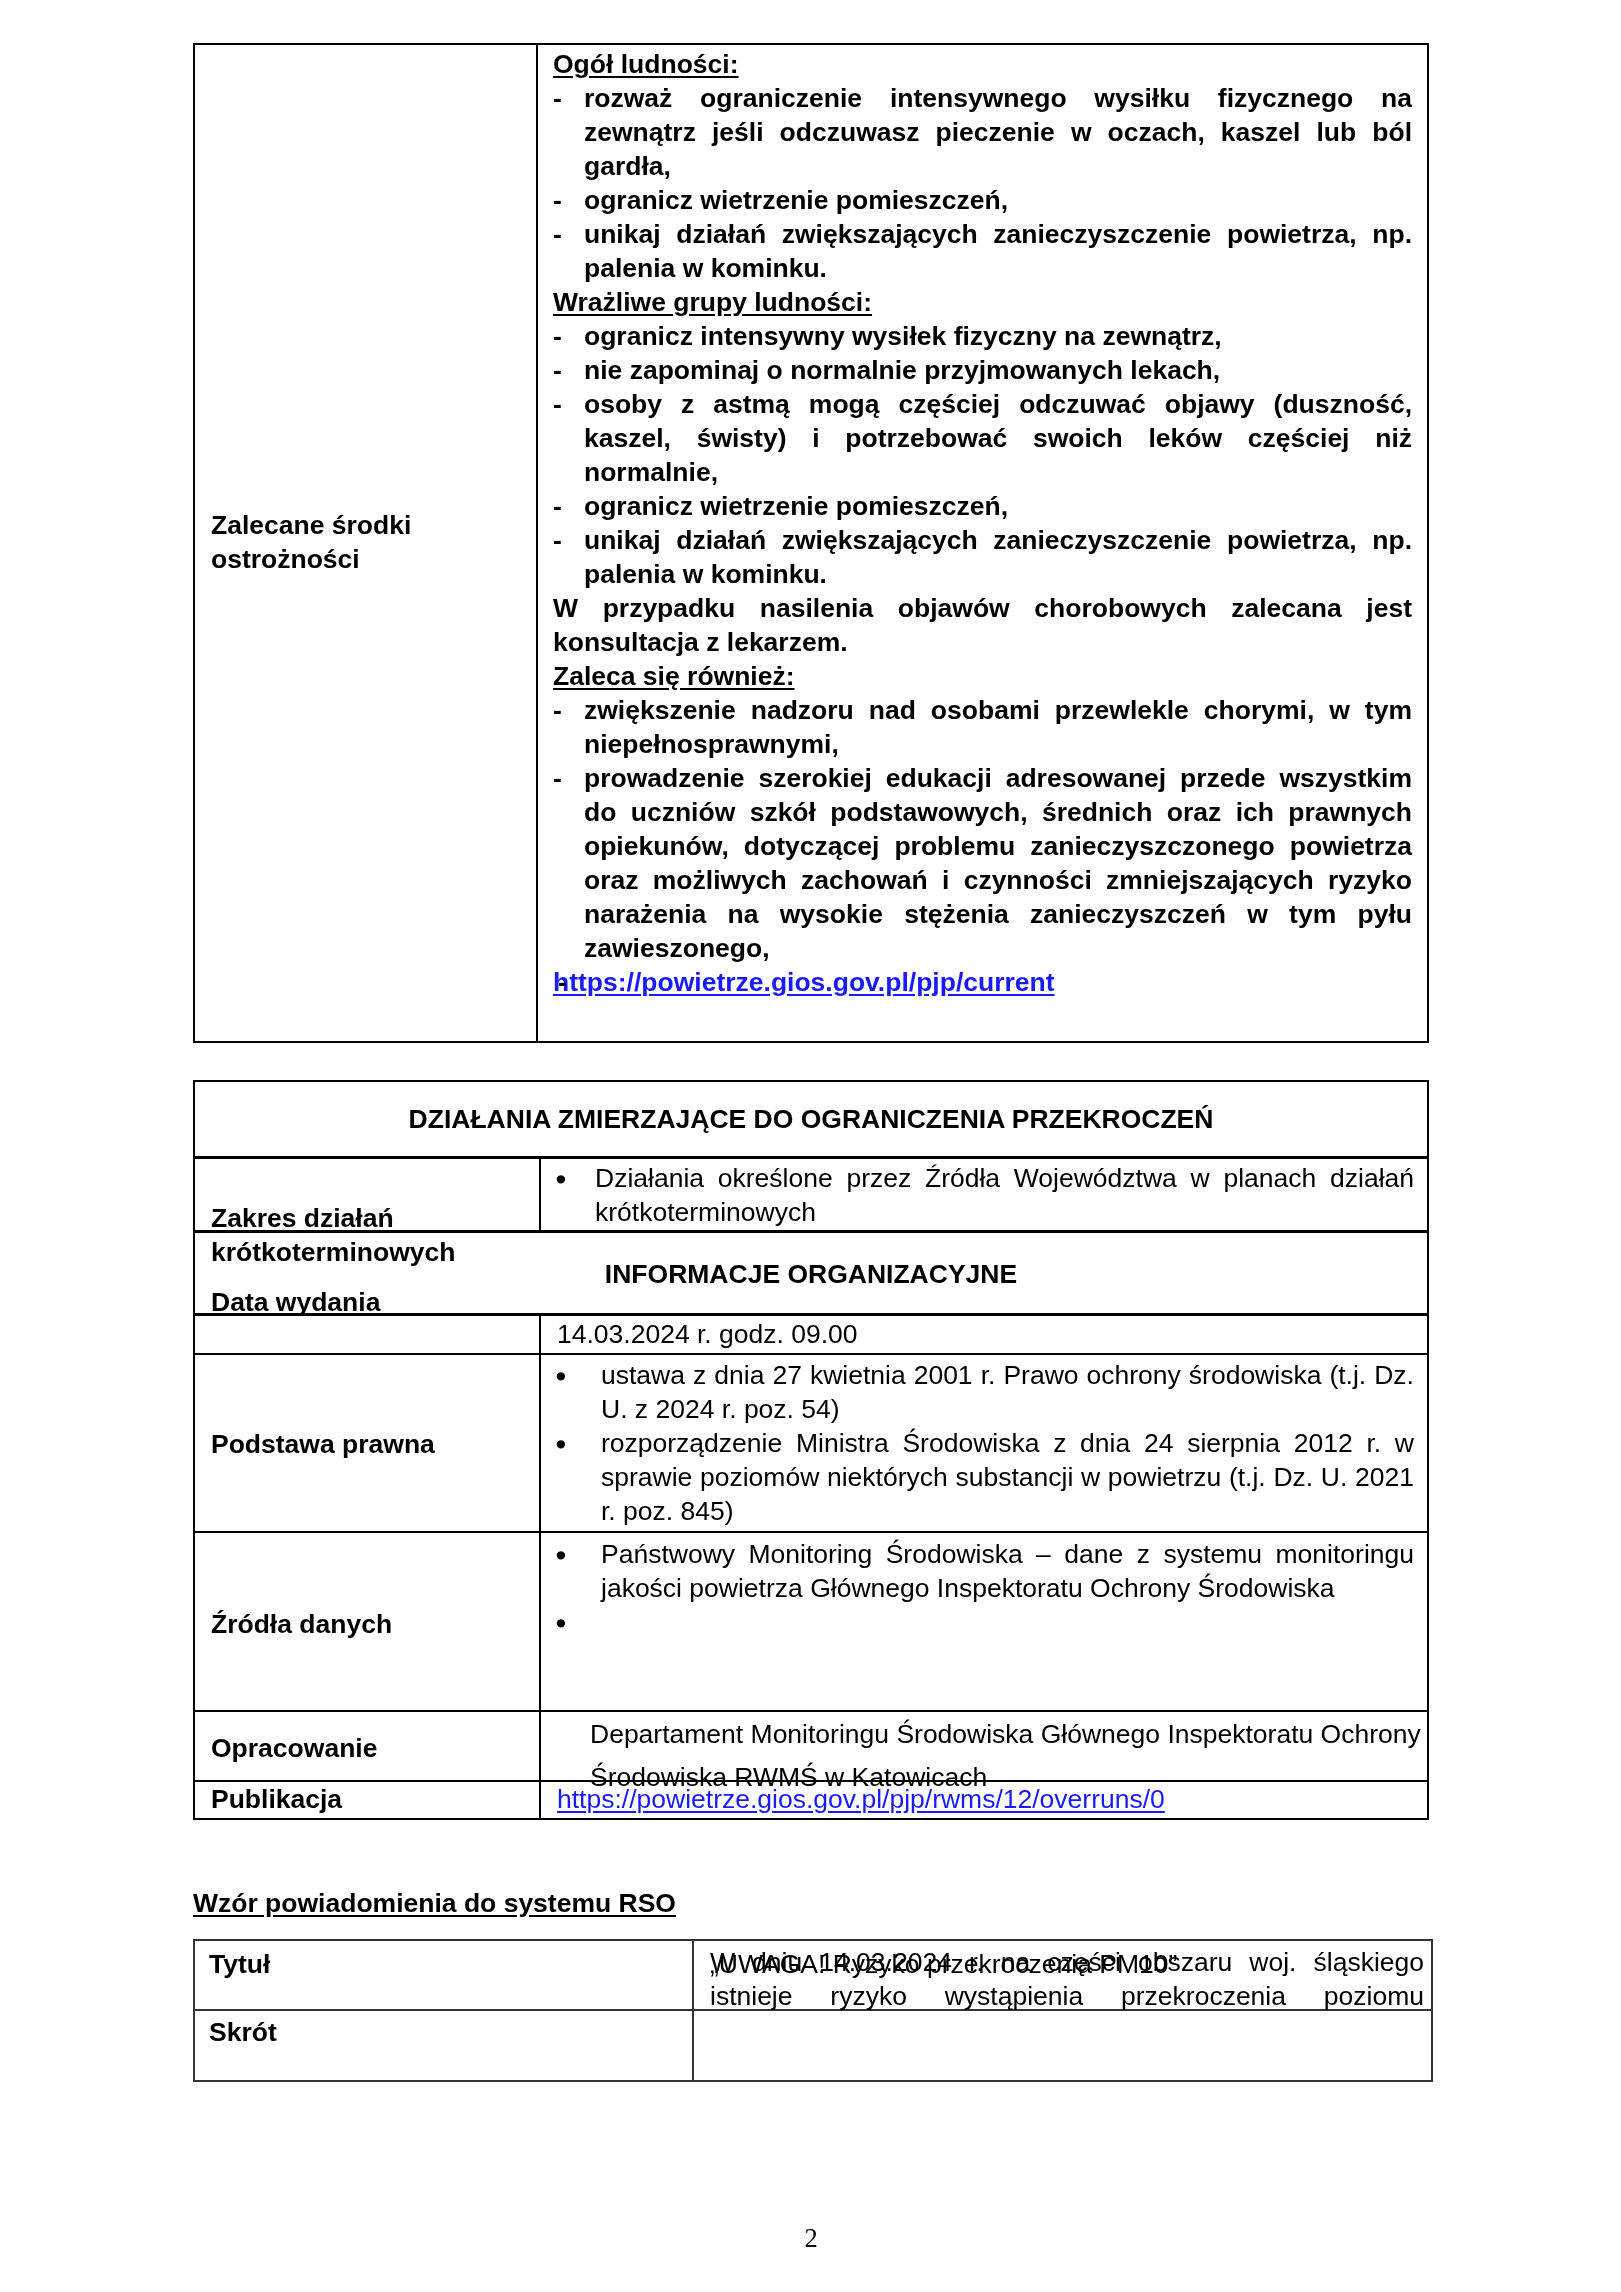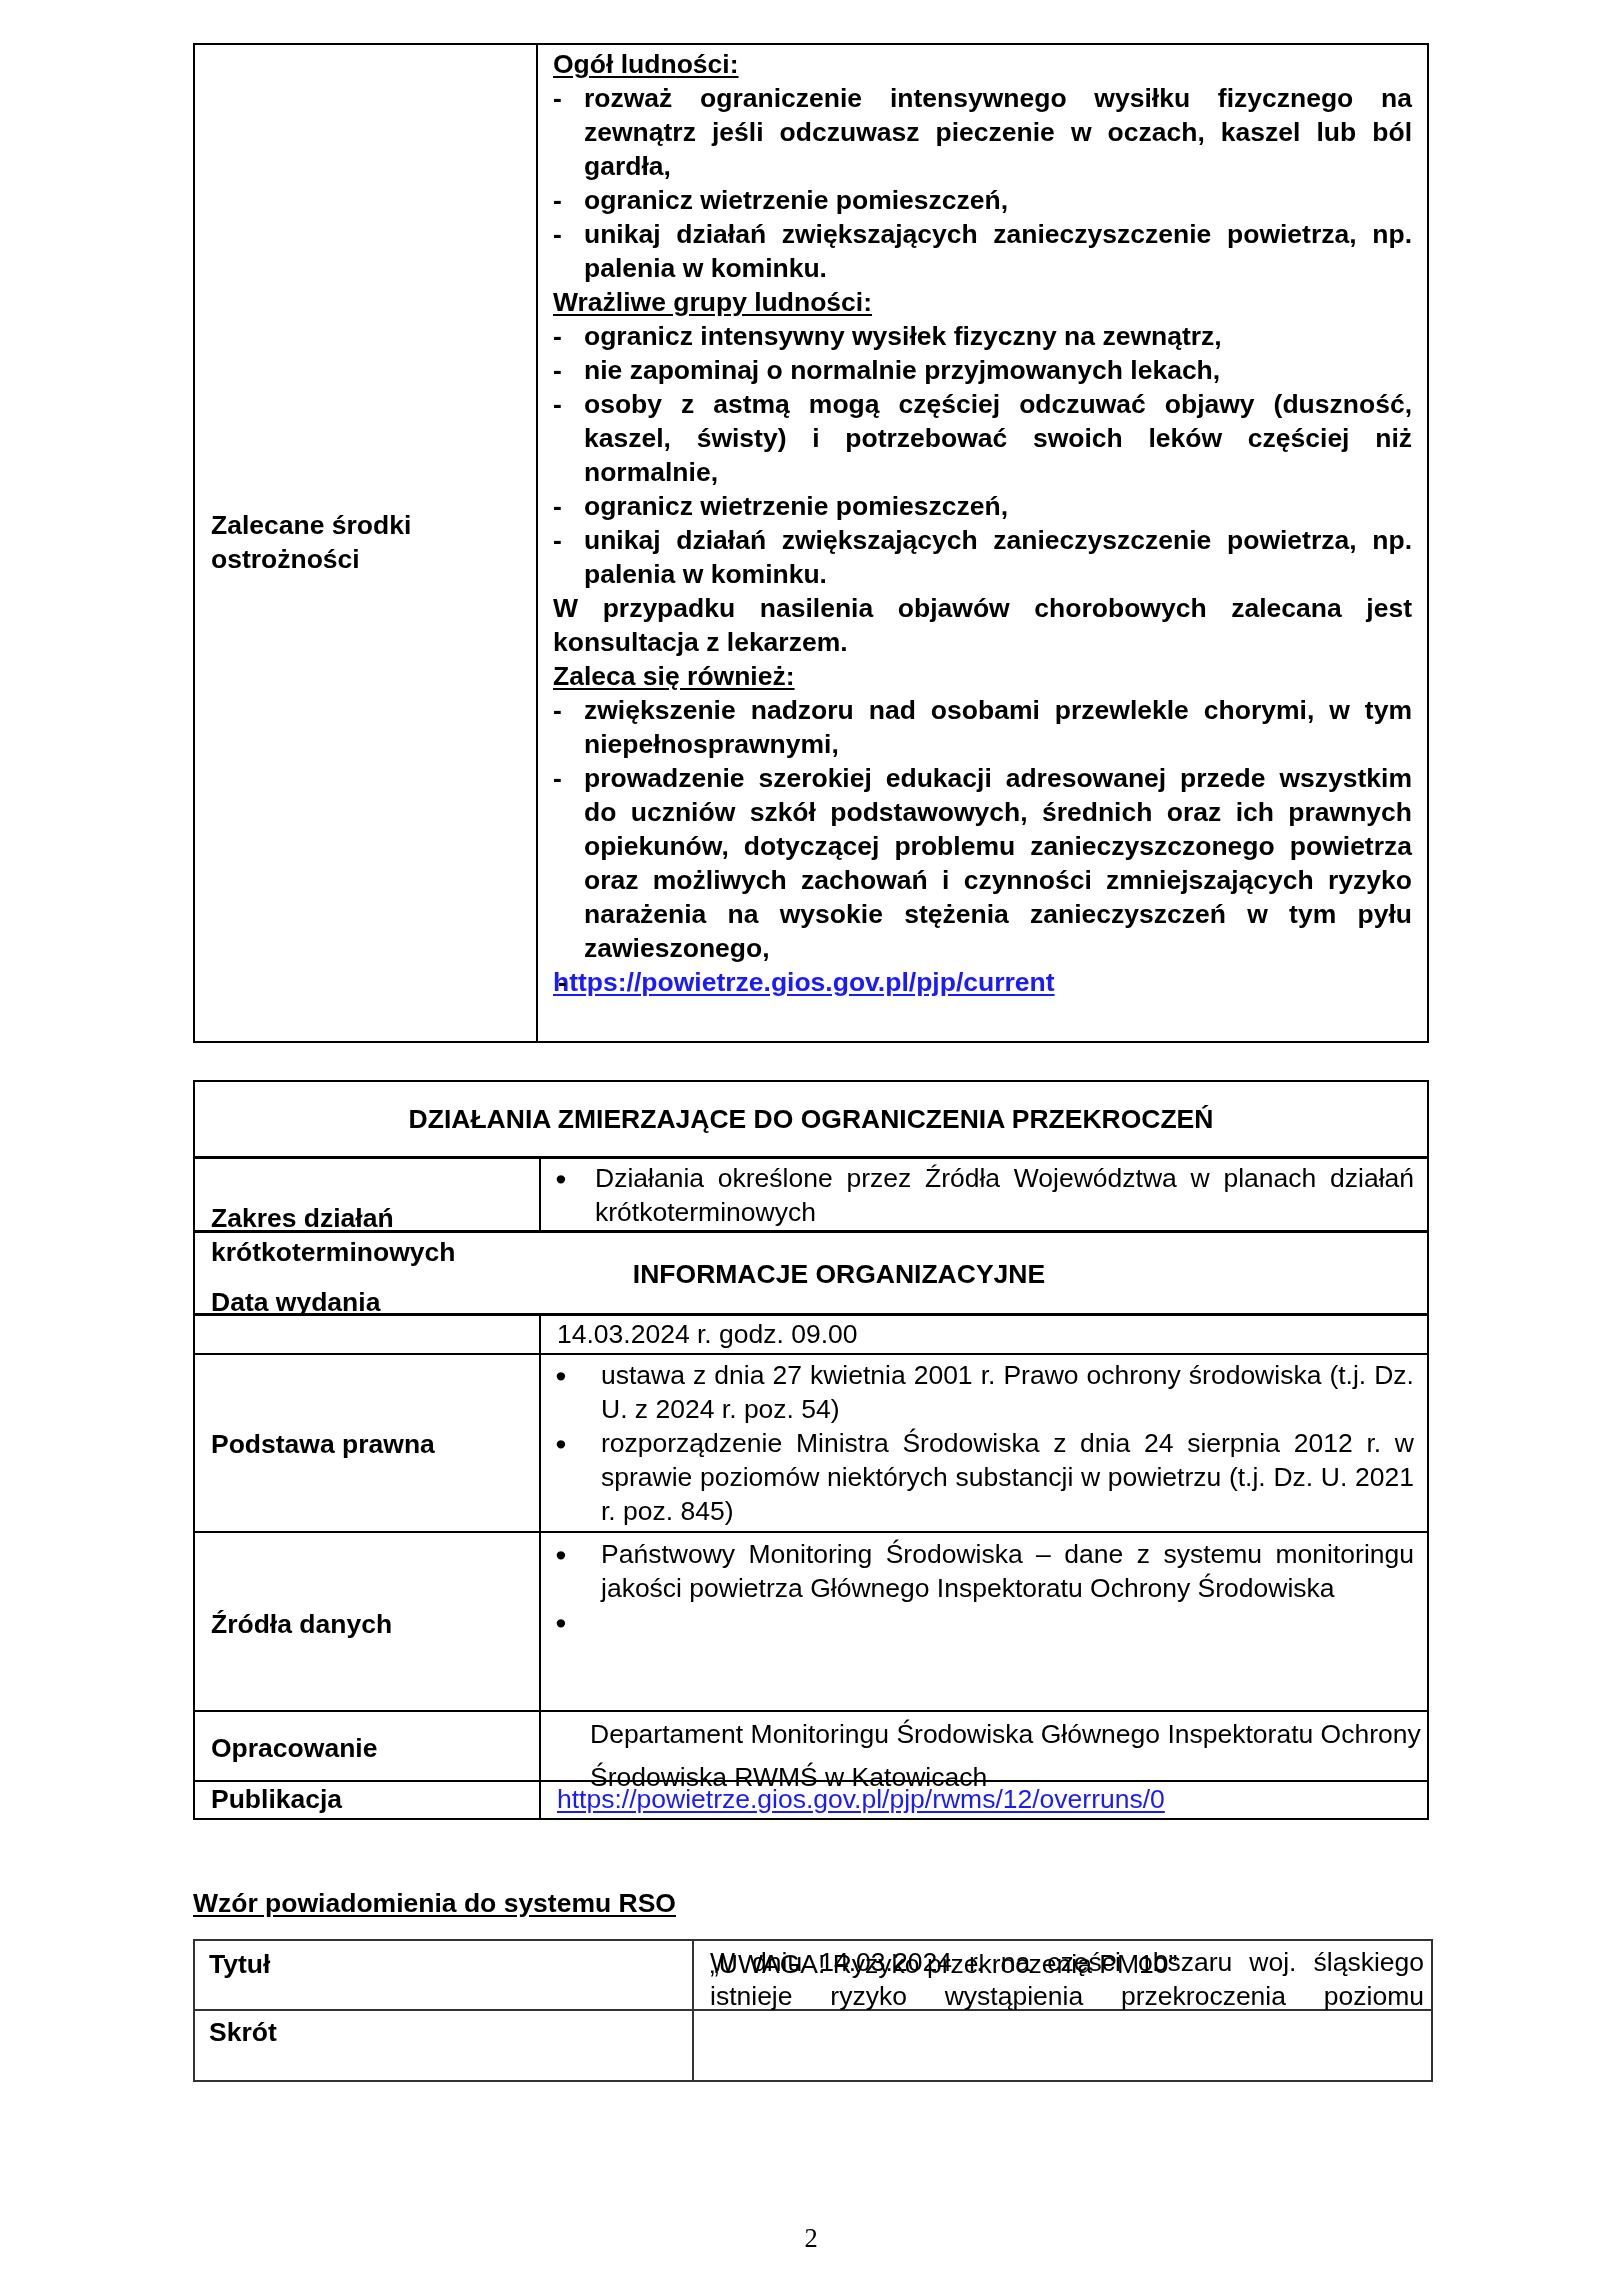--- a/index.html
+++ b/index.html
@@ -70,21 +70,21 @@
 <div class="abs txt bold center" style="left:196px; top:1102px; width:1230px;">DZIAŁANIA ZMIERZAJĄCE DO OGRANICZENIA PRZEKROCZEŃ</div>
 
 <div class="abs txt bold" style="left:211px; top:1161px; width:323px;margin-top:40px;">
   <div>Zakres działań</div>
   <div>krótkoterminowych</div>
 </div>
 <div class="abs txt" style="left:555px; top:1161px; width:859px;">
   <div class="bullet-item justify" style="padding-left:40px;"><span class="mark">●</span><span>Działania określone przez Źródła Województwa w planach działań krótkoterminowych</span></div>
 </div>
 
-<div class="abs txt bold center" style="left:196px; top:1257px; width:1230px;margin-left:28px;">INFORMACJE ORGANIZACYJNE</div>
+<div class="abs txt bold center" style="left:196px; top:1257px; width:1230px;">INFORMACJE ORGANIZACYJNE</div>
 
 <div class="abs txt bold" style="left:211px; top:1261px;margin-top:24px;">Data wydania</div>
 <div class="abs txt" style="left:557px; top:1317px;">14.03.2024 r. godz. 09.00</div>
 
 <div class="abs txt bold" style="left:211px; top:1427px;">Podstawa prawna</div>
 <div class="abs txt" style="left:555px; top:1358px; width:859px;">
   <div class="bullet-item justify" style="padding-left:46px;"><span class="mark">●</span><span>ustawa z dnia 27 kwietnia 2001 r. Prawo ochrony środowiska (t.j. Dz. U. z 2024 r. poz. 54)</span></div>
   <div class="bullet-item justify" style="padding-left:46px;"><span class="mark">●</span><span>rozporządzenie Ministra Środowiska z dnia 24 sierpnia 2012 r. w sprawie poziomów niektórych substancji w powietrzu (t.j. Dz. U. 2021 r. poz. 845)</span></div>
 </div>
 

